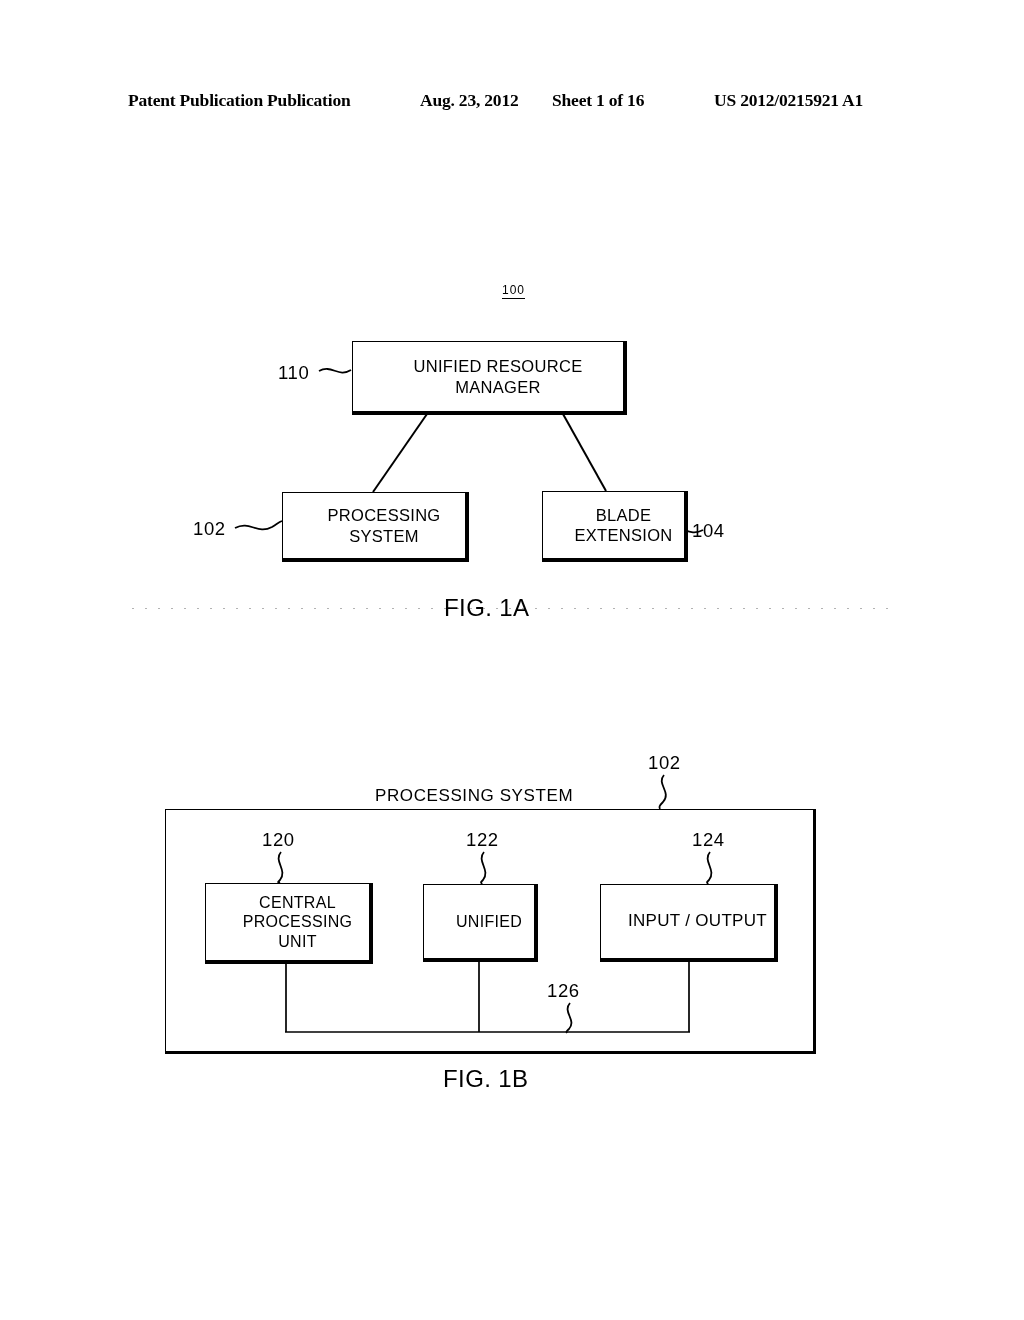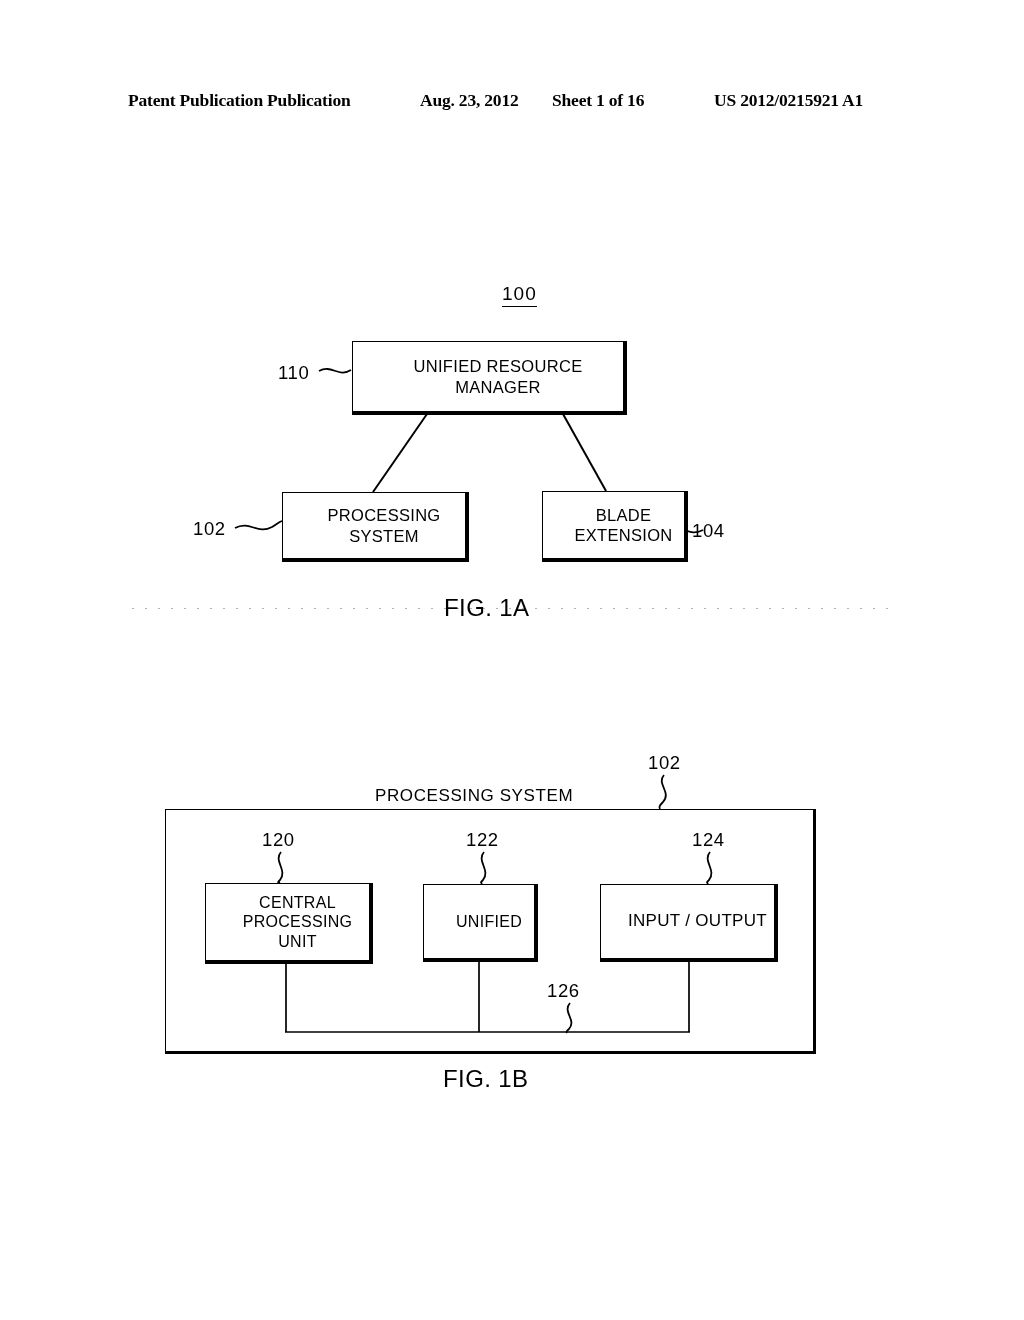--- a/index.html
+++ b/index.html
@@ -80,21 +80,21 @@
 
   
   .ref {
     position: absolute;
     font-size: 18.5px;
     letter-spacing: 0.6px;
     white-space: nowrap;
   }
   .ref-under {
     position: absolute;
-    font-size: 19px;
+    font-size: 12px;
     letter-spacing: 1px;
     white-space: nowrap;
     border-bottom: 1.8px solid #000;
     padding-bottom: 1px;
   }
 
   
   .figcap {
     position: absolute;
     font-size: 24px;

